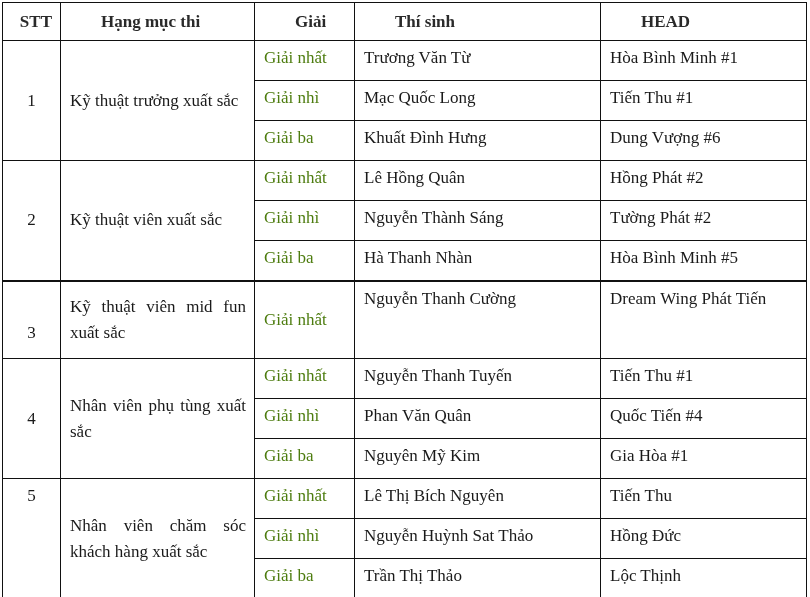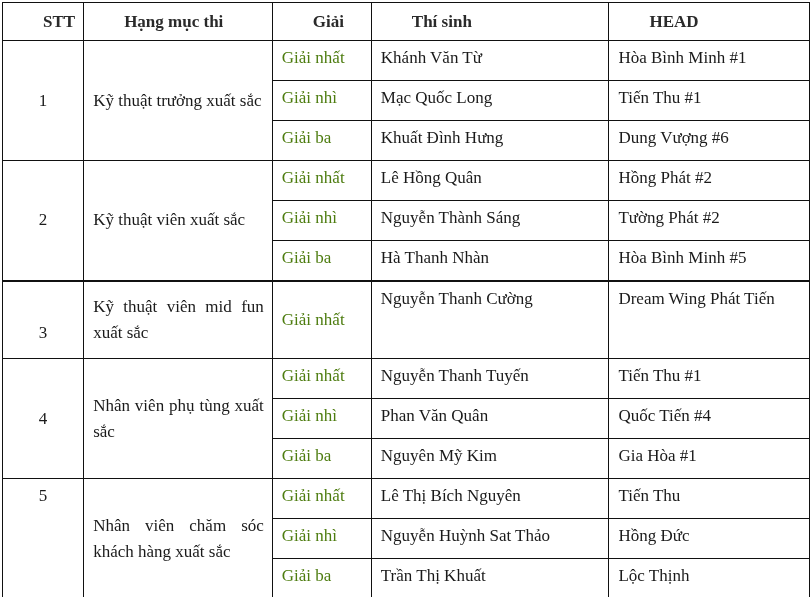--- a/index.html
+++ b/index.html
@@ -13,21 +13,21 @@
     color: #1a1a1a;
   }
   td, th {
     border: 1.4px solid #111;
     vertical-align: top;
     padding: 6px 8px 0 9px;
     line-height: 26px;
     box-sizing: border-box;
   }
   th { font-weight: bold; text-align: left; height: 38px; color: #2a2a2a; padding-left: 40px; }
-  th.stt { text-align: right; }
+  th.stt { text-align: right; padding-left: 8px; }
   td.stt { text-align: center; vertical-align: middle; padding: 0; }
   td.cat { vertical-align: middle; padding-top: 0; text-align: justify; text-align-last: left; line-height: 26px; }
   td.cell { height: 40px; padding-top: 4px; }
   .prize { color: #4d7c0f; }
   tr.thick-top td { border-top: 2.6px solid #111; }
   td.stt.top { vertical-align: top; padding-top: 4px; }
   td.stt.bottom { vertical-align: bottom; padding-bottom: 12px; }
   td.mid { vertical-align: middle; padding-top: 0; }
 </style>
 </head>
@@ -49,21 +49,21 @@
       <th>Thí sinh</th>
       <th>HEAD</th>
     </tr>
   </thead>
   <tbody>
 
     <tr>
       <td class="stt" rowspan="3">1</td>
       <td class="cat" rowspan="3">Kỹ thuật trưởng xuất sắc</td>
       <td class="cell prize">Giải nhất</td>
-      <td class="cell">Khánh Văn Từ</td>
+      <td class="cell">Trương Văn Từ</td>
       <td class="cell">Hòa Bình Minh #1</td>
     </tr>
     <tr>
       <td class="cell prize">Giải nhì</td>
       <td class="cell">Mạc Quốc Long</td>
       <td class="cell">Tiến Thu #1</td>
     </tr>
     <tr>
       <td class="cell prize">Giải ba</td>
       <td class="cell">Khuất Đình Hưng</td>
@@ -121,17 +121,17 @@
       <td class="cell">Lê Thị Bích Nguyên</td>
       <td class="cell">Tiến Thu</td>
     </tr>
     <tr>
       <td class="cell prize">Giải nhì</td>
       <td class="cell">Nguyễn Huỳnh Sat Thảo</td>
       <td class="cell">Hồng Đức</td>
     </tr>
     <tr>
       <td class="cell prize">Giải ba</td>
-      <td class="cell">Trần Thị Khuất</td>
+      <td class="cell">Trần Thị Thảo</td>
       <td class="cell">Lộc Thịnh</td>
     </tr>
   </tbody>
 </table>
 
 </body></html>

